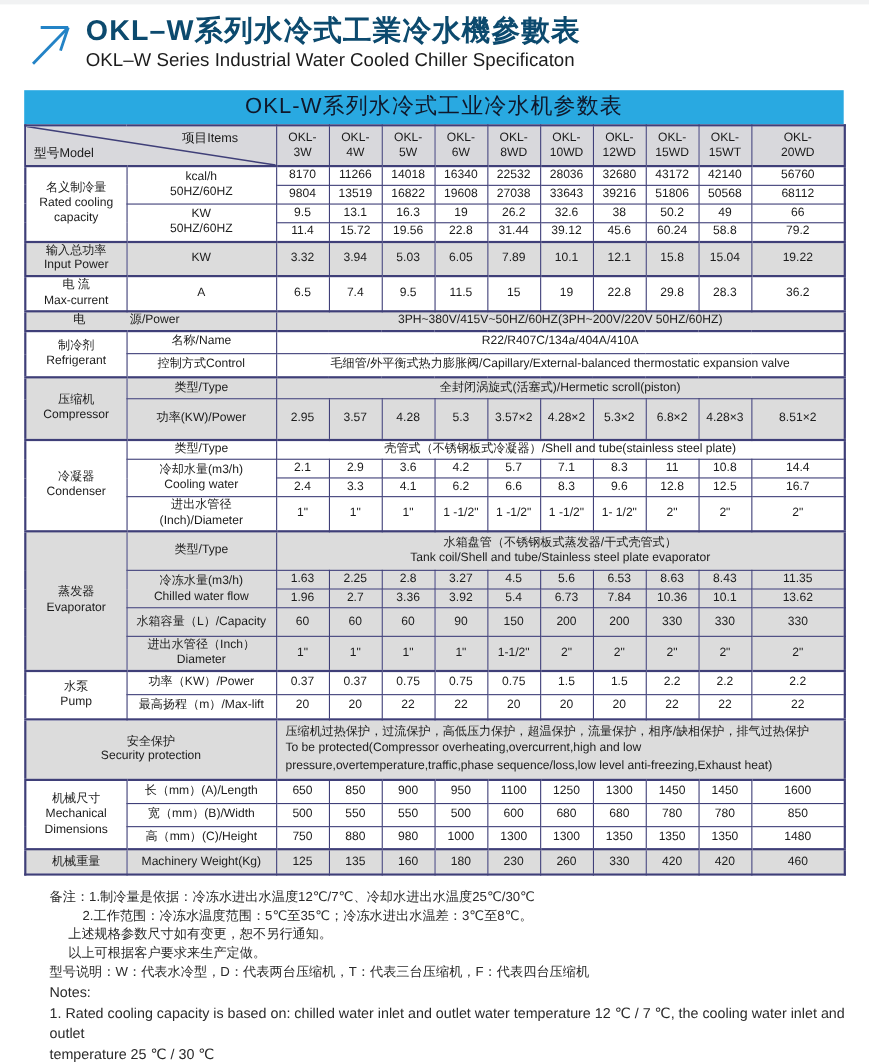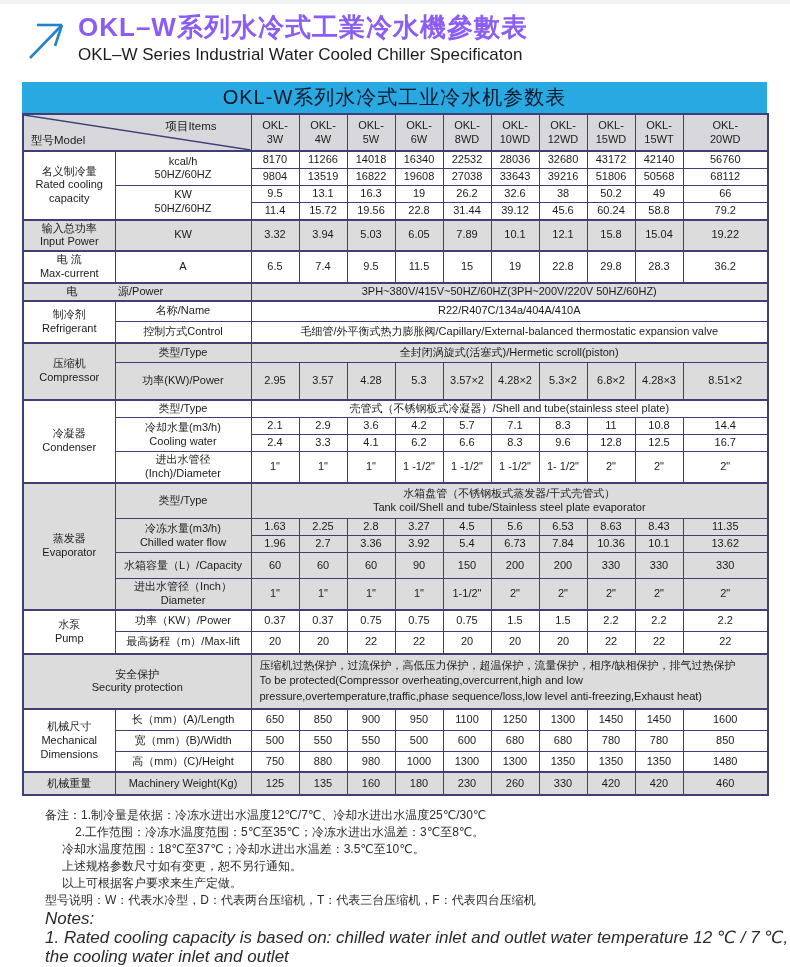--- a/index.html
+++ b/index.html
@@ -8,21 +8,21 @@
     width:790px; height:967px; background:#ffffff; position:relative;
     font-family:"Liberation Sans","DejaVu Sans",sans-serif; color:#1b1b1b;
     overflow:hidden;
   }
   .top-strip { height:4px; width:790px; background:#f1f2f3; }
 
   
   .page-header { padding:8px 0 0 24px; display:flex; align-items:flex-start; }
   .arrow-icon { width:48px; height:46px; flex:0 0 48px; margin-top:4px; }
   .titles { margin-left:6px; }
-  .title-cn { font-size:26px; font-weight:bold; letter-spacing:1px; line-height:30px; color:#8b5cf6; }
+  .title-cn { font-size:26px; font-weight:bold; letter-spacing:1px; line-height:30px; color:#0c4a6e; }
   .title-en { font-size:17px; font-weight:500; line-height:22px; margin-top:2px; color:#1c1c1c; }
 
   
   .table-wrap { margin:16px 0 0 22px; width:745px; }
   .table-title-bar {
     height:31px; line-height:31px; background:#29a9e1; color:#0f172a;
     font-size:20px; text-align:center; font-weight:500; letter-spacing:1px;
   }
   table.spec { border-collapse:collapse; table-layout:fixed; width:745px;
     border:2px solid #3f3f78; }
@@ -56,21 +56,21 @@
 
   .power-label div { display:flex; }
   .power-label span:first-child { width:92px; text-align:center; }
   .power-label span:last-child { flex:1; text-align:left; }
 
   .security-text { text-align:left !important; padding:3px 8px !important; line-height:1.45 !important; }
 
   
   .notes { margin:11px 0 0 45px; font-size:12px; color:#2a2a2a; }
   .notes-cn .note-line { line-height:17px; }
-  .notes-en .note-line { line-height:19px; font-size:17px;font-style:italic; }
+  .notes-en .note-line { line-height:19px; font-size:13px; }
   .ind-a { margin-left:30px; }
   .ind-b { margin-left:17px; }
 </style>
 </head>
 <body>
 
 <div class="top-strip"></div>
 
 <div class="page-header">
   <svg class="arrow-icon" viewBox="0 0 48 46">
@@ -519,21 +519,20 @@
           <td>460</td>
         </tr>
   </tbody>
     </table>
 </div>
 
 <div class="notes">
   <div class="notes-cn">
     <div class="note-line">备注：1.制冷量是依据：冷冻水进出水温度12℃/7℃、冷却水进出水温度25℃/30℃</div>
     <div class="note-line ind-a">2.工作范围：冷冻水温度范围：5℃至35℃；冷冻水进出水温差：3℃至8℃。</div>
-    <div class="note-line ind-b">冷却水温度范围：18℃至37℃；冷却水进出水温差：3.5℃至10℃。</div>
     <div class="note-line ind-b">上述规格参数尺寸如有变更，恕不另行通知。</div>
     <div class="note-line ind-b">以上可根据客户要求来生产定做。</div>
     <div class="note-line">型号说明：W：代表水冷型，D：代表两台压缩机，T：代表三台压缩机，F：代表四台压缩机</div>
   </div>
   <div class="notes-en">
     <div class="note-line">Notes:</div>
     <div class="note-line">1. Rated cooling capacity is based on: chilled water inlet and outlet water temperature 12 ℃ / 7 ℃, the cooling water inlet and outlet</div>
     <div class="note-line">temperature 25 ℃ / 30 ℃</div>
     <div class="note-line">2. Scope of work: chilled water temperature range: 5 ℃ to 35 ℃; chilled water inlet and outlet temperature difference: 3 ℃ to 8 ℃.</div>
 

